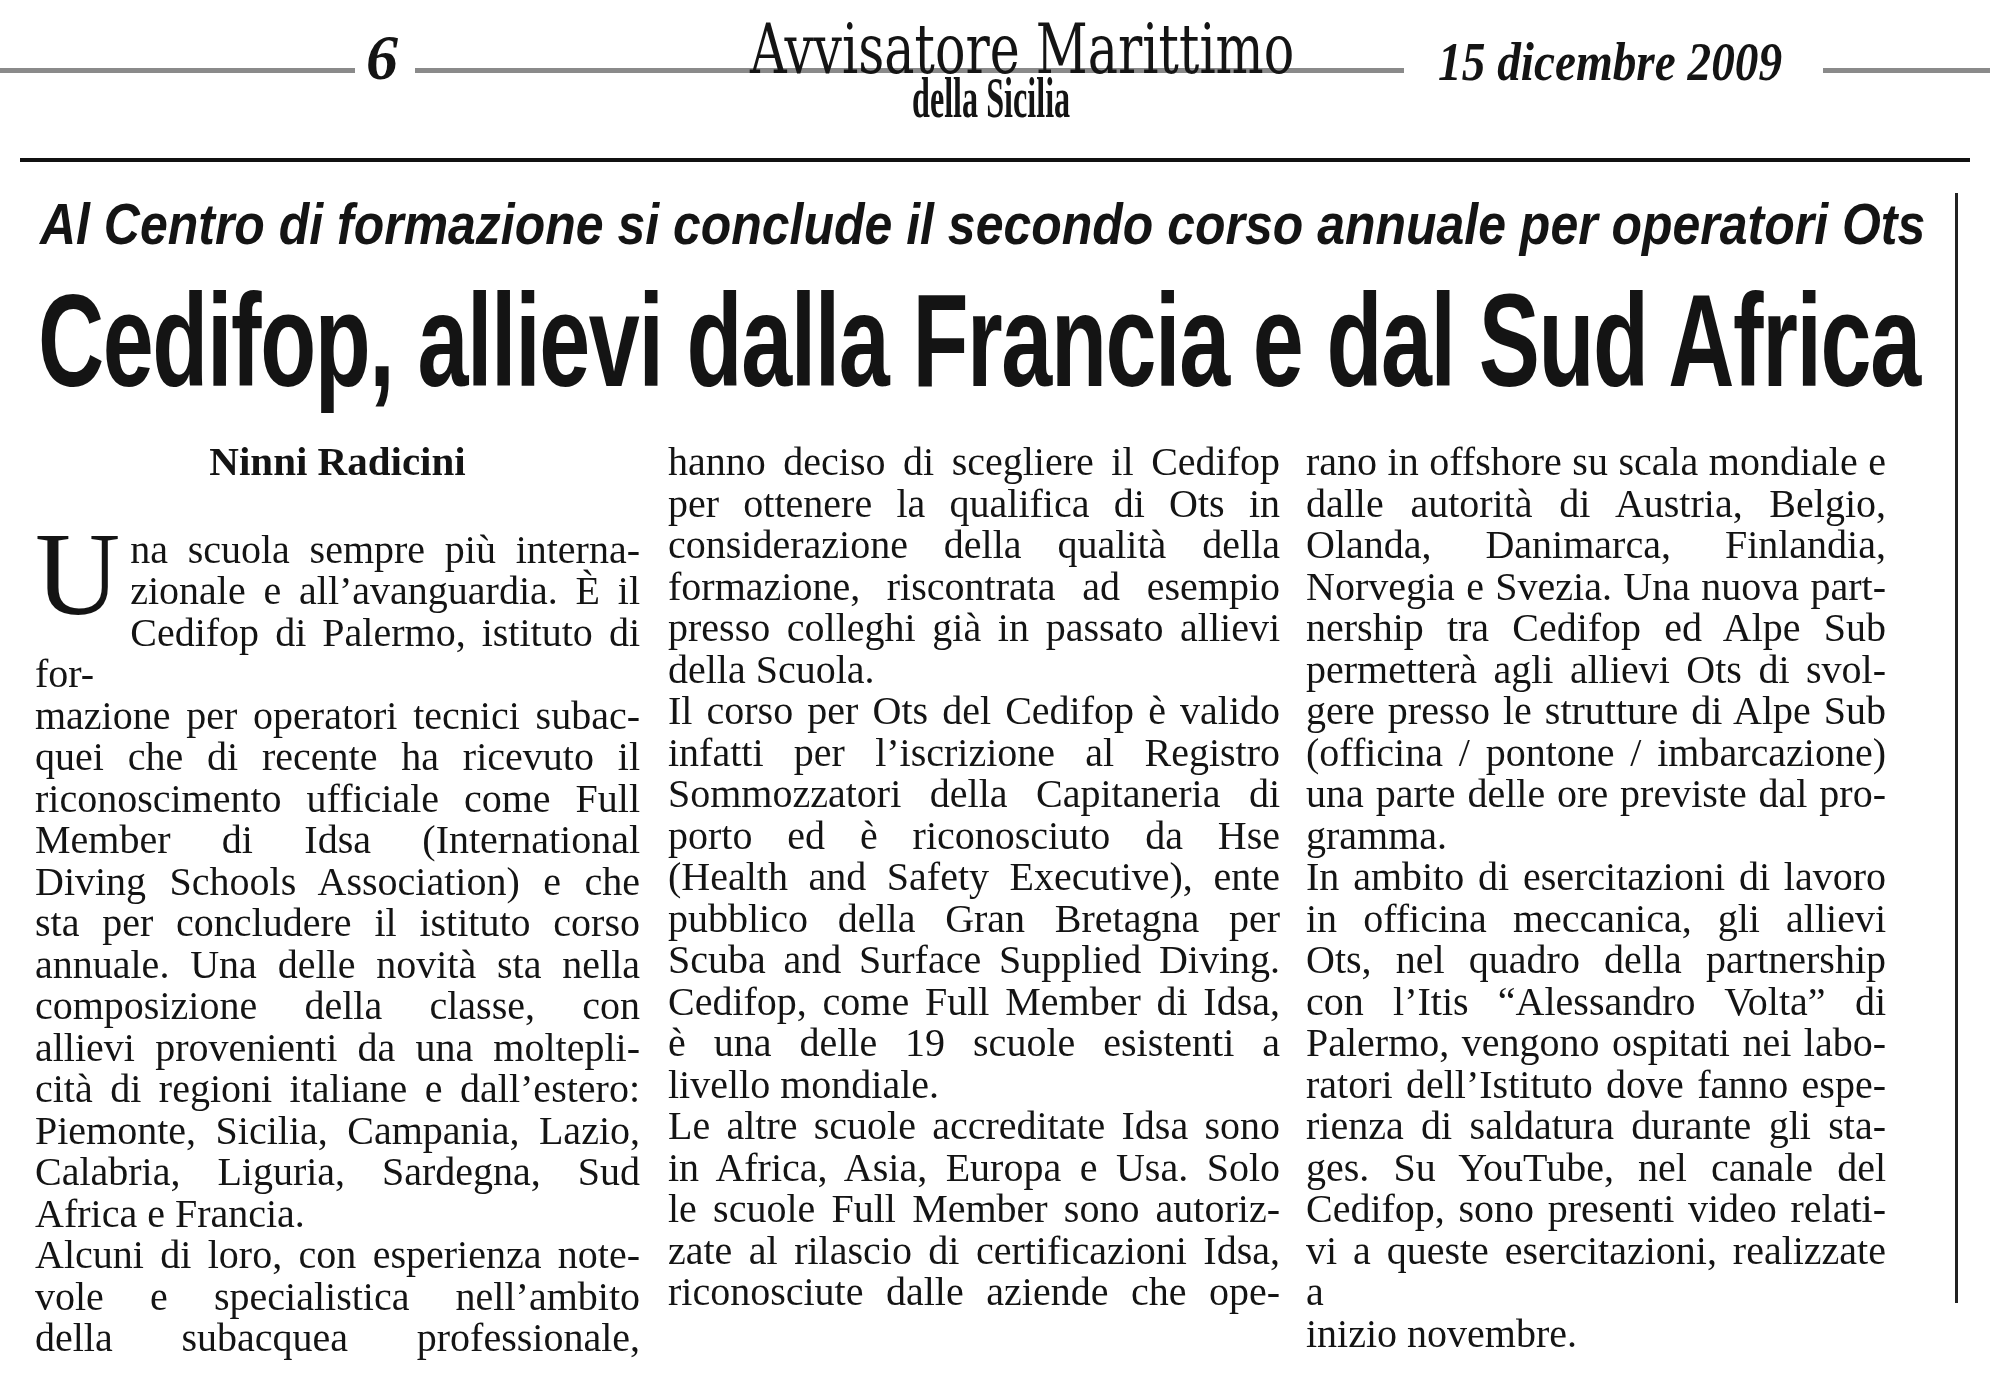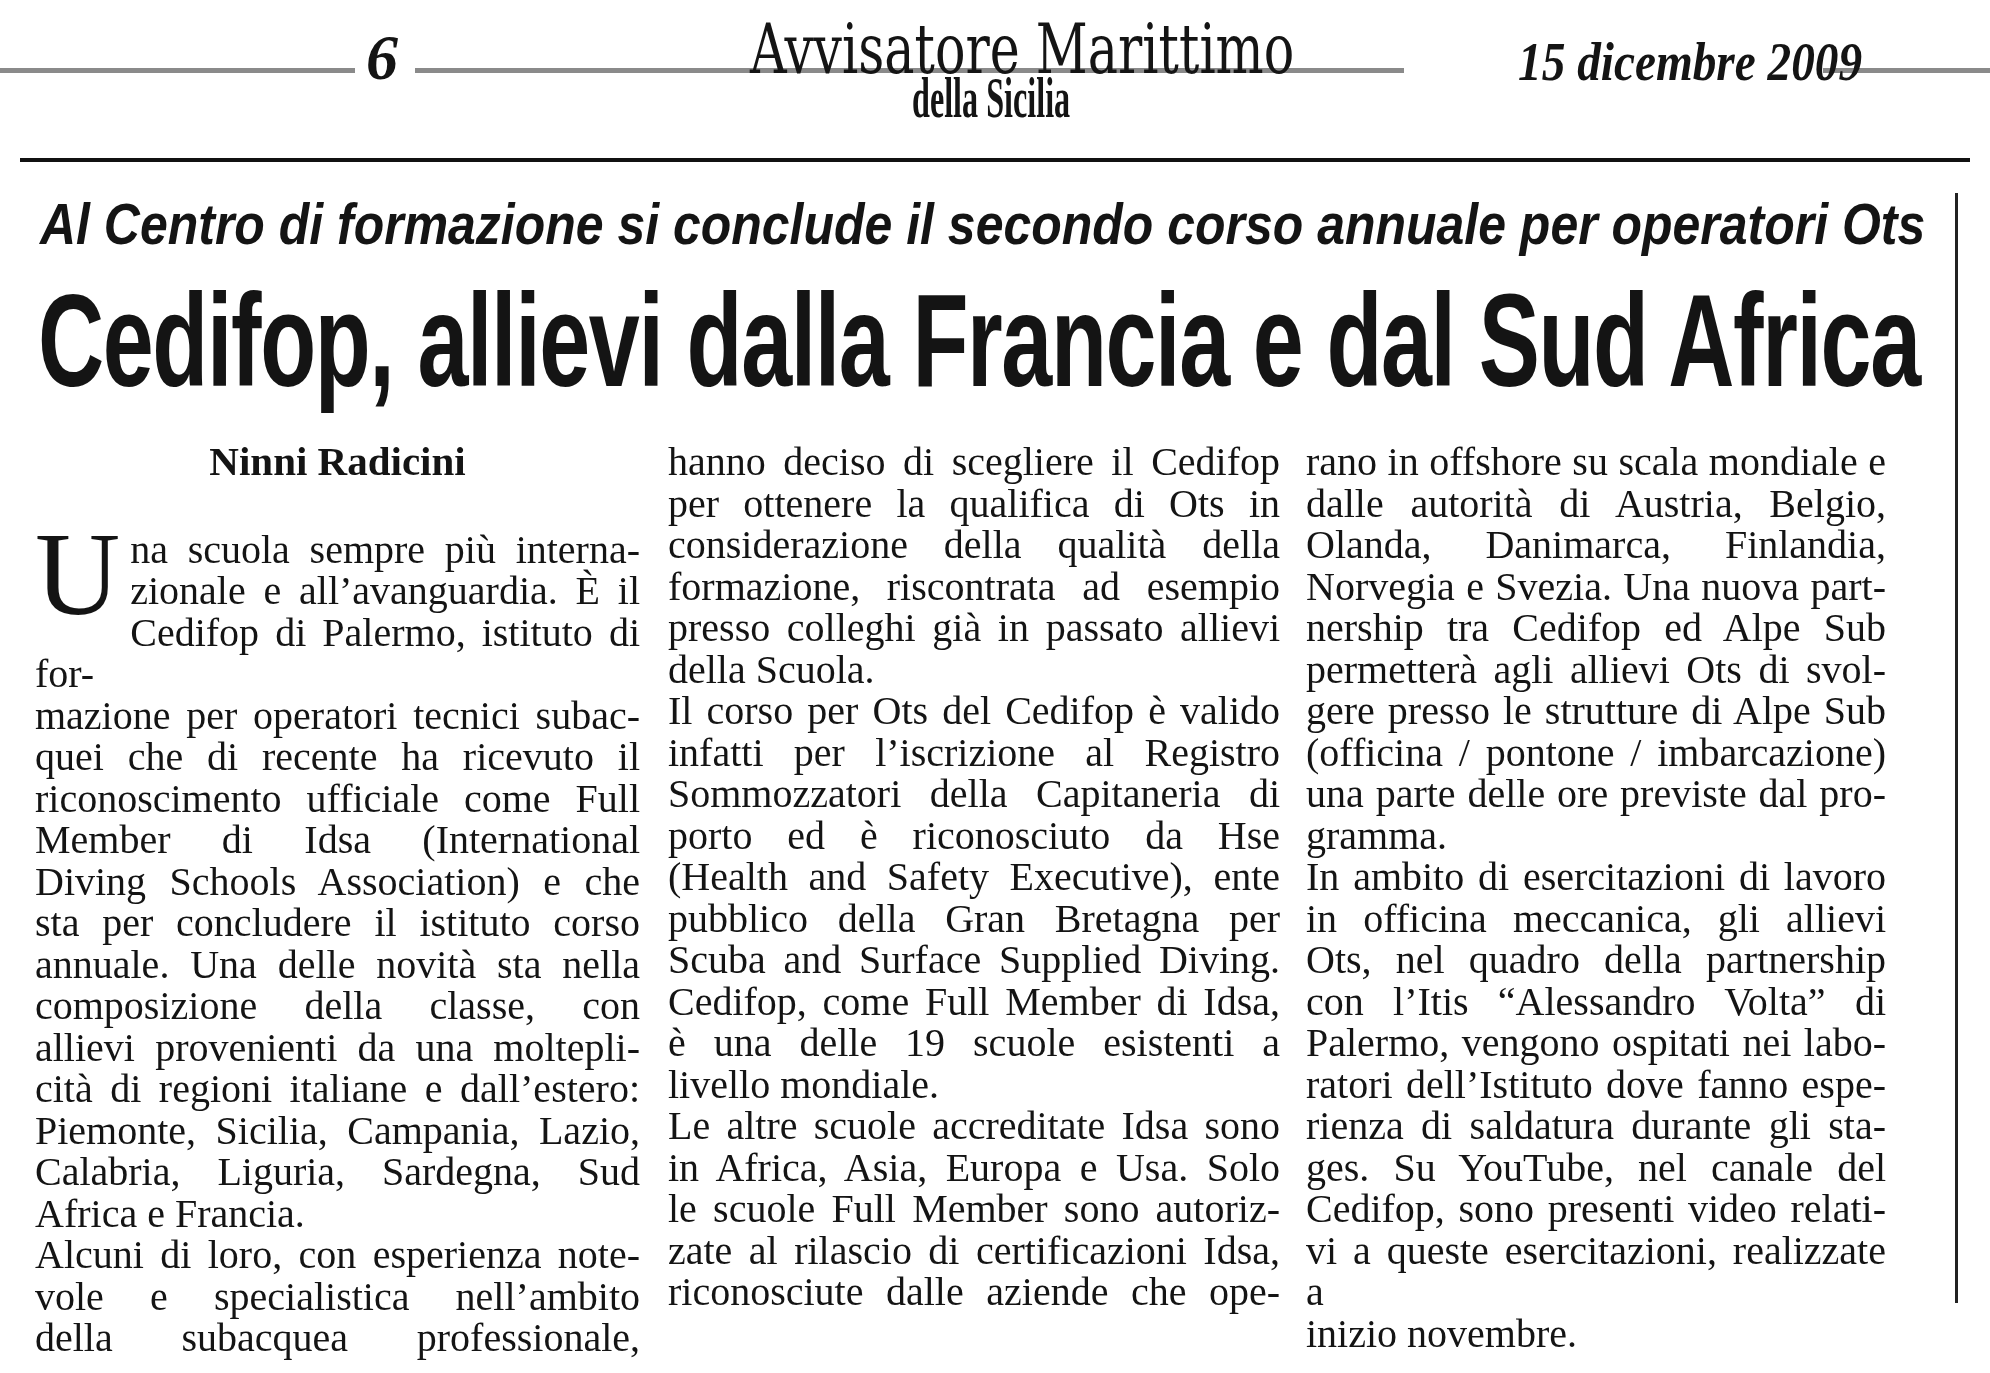--- a/index.html
+++ b/index.html
@@ -27,21 +27,21 @@
     font-weight:normal;font-size:70px;line-height:1;
     white-space:nowrap;
   }
   .masthead-subtitle{
     position:absolute;left:912px;top:70px;
     font-family:"Liberation Serif", serif;
     font-weight:bold;font-size:56px;line-height:1;
     white-space:nowrap;
   }
   .issue-date{
-    position:absolute;left:1518px;top:34px;
+    position:absolute;left:1438px;top:34px;
     font-family:"Liberation Serif", serif;
     font-style:italic;font-weight:bold;font-size:55px;line-height:1;
     white-space:nowrap;
   }
   .divider{position:absolute;left:20px;top:158px;width:1950px;height:4px;background:#111;}
   .vrule{position:absolute;left:1955px;top:193px;width:3px;height:1110px;background:#222;}
   
   .kicker{
     position:absolute;left:40px;top:192px;
     font-family:"Liberation Sans", sans-serif;

